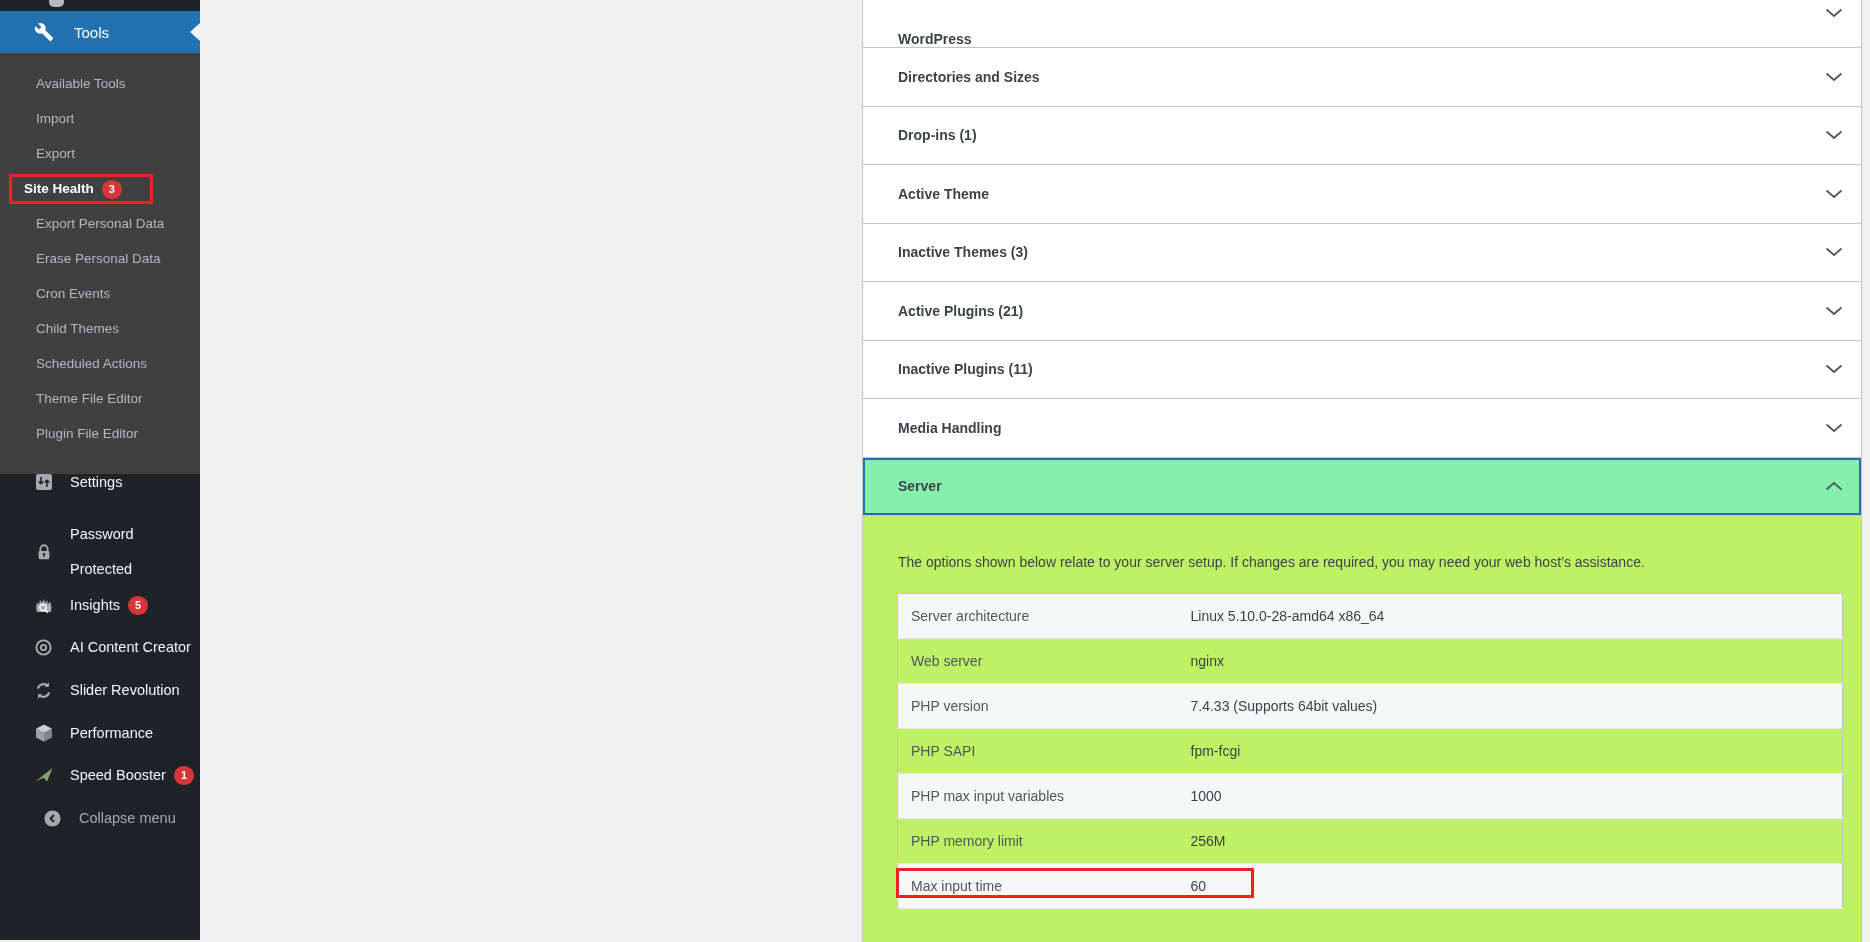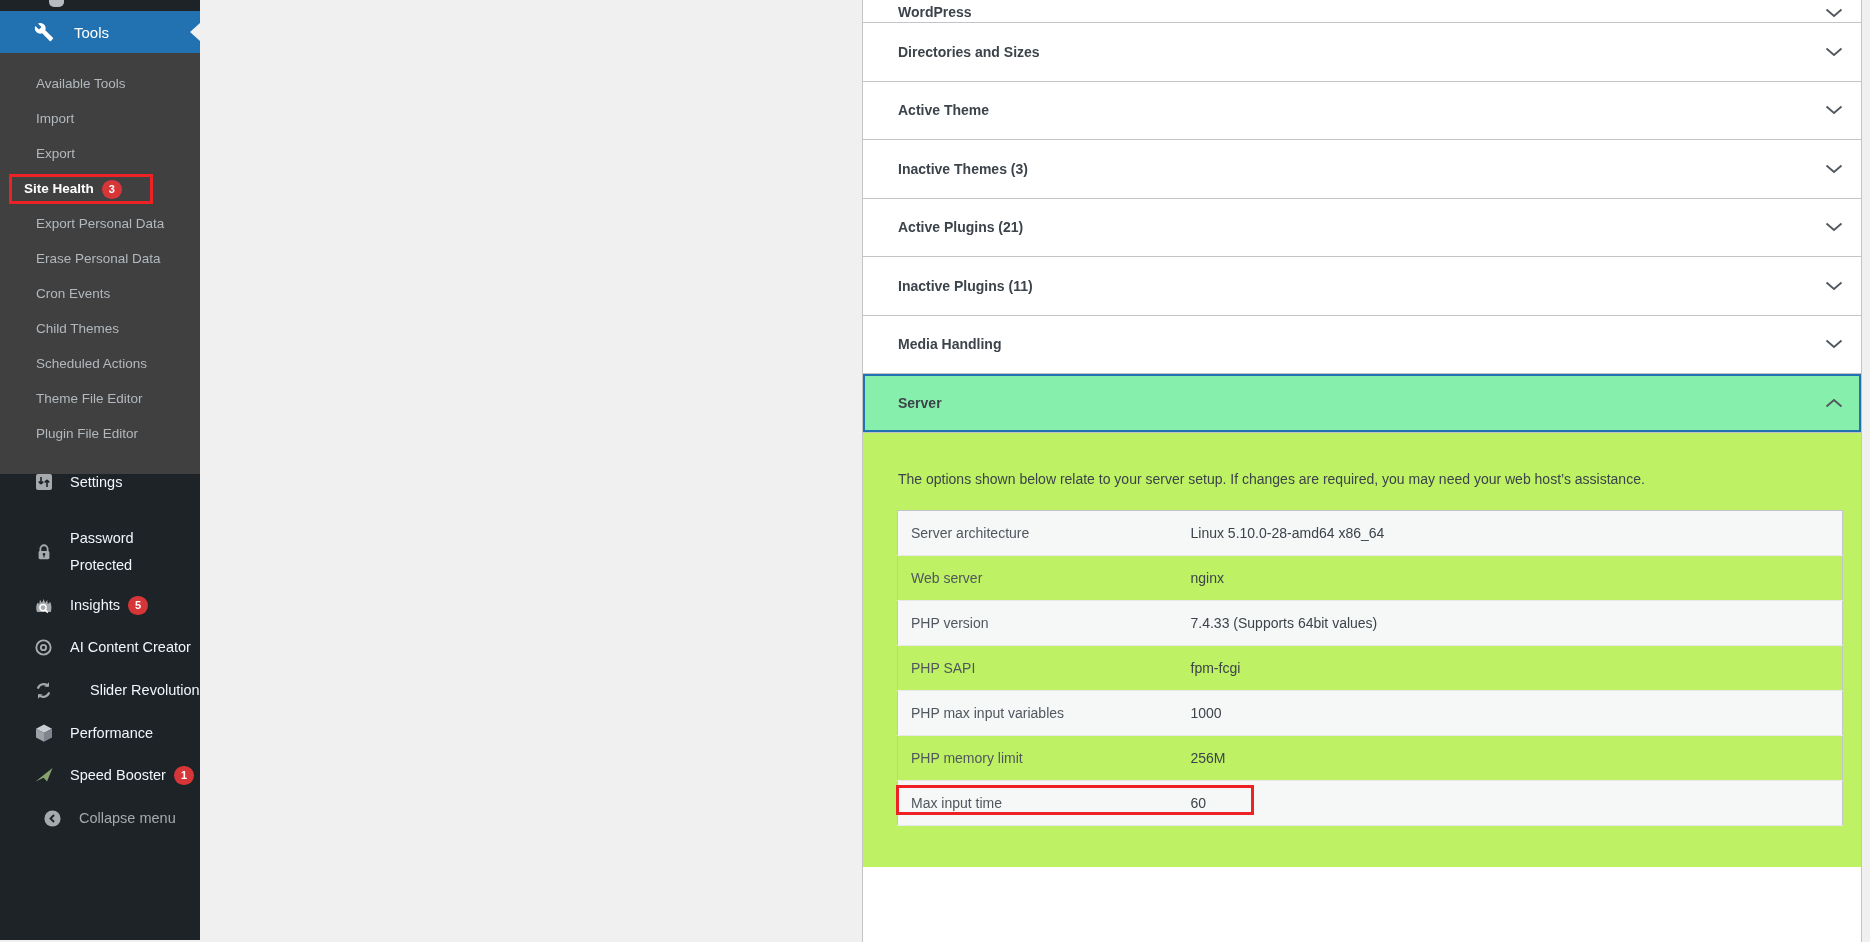--- a/index.html
+++ b/index.html
@@ -27,34 +27,34 @@
        margin-left:8px;background:#d63638;color:#fff;border-radius:10px;font-size:11px;
        font-weight:bold;text-align:center;vertical-align:middle;}
   .sidebar-annotation{position:absolute;left:9px;top:174px;width:144px;height:30px;
        border:3px solid #ed2224;box-sizing:border-box;pointer-events:none;}
 
   .menu-item{position:absolute;left:0;width:200px;height:42px;display:flex;align-items:center;
        padding-left:33px;box-sizing:border-box;color:#f0f6fc;font-size:14.5px;cursor:pointer;}
   .menu-item .mi-icon{width:21px;display:flex;justify-content:center;margin-right:16px;flex:none;}
   .mi-settings{top:461px;}
   .mi-password{top:524px;height:56px;}
-  .mi-password .mi-label{width:105px;line-height:27px;white-space:normal;}
+  .mi-password .mi-label{width:105px;line-height:35px;white-space:normal;}
   .mi-insights{top:584px;}
   .mi-ai{top:626px;}
-  .mi-slider{top:669px;gap:20px;}
+  .mi-slider{top:669px;}
   .mi-performance{top:712px;}
   .mi-speed{top:754px;}
   .mi-collapse{top:797px;color:#a7aaad;margin-left:9px;}
 
   
   .panel{position:absolute;left:862px;top:0;width:1000px;height:942px;background:#fff;
        border-left:1px solid #c3c4c7;border-right:1px solid #c3c4c7;box-sizing:border-box;}
   .acc-row{position:relative;height:58.5px;border-bottom:1px solid #c3c4c7;box-sizing:border-box;
        display:flex;align-items:center;cursor:pointer;background:#fff;}
-  .acc-row.first{height:23px;align-items:flex-start;}
+  .acc-row.first{height:48px;align-items:flex-end;}
   .acc-row.first .acc-label{margin-top:4px;}
   .acc-row.first .chev{top:8px;transform:none;}
   .acc-label{margin-left:35px;font-size:14px;font-weight:bold;color:#3c434a;}
   .chev{position:absolute;right:18px;top:50%;transform:translateY(-50%);display:flex;}
   .chev.up svg{transform:rotate(180deg);}
   .acc-row.current{background:#86efac;box-shadow:inset 0 0 0 2px #2271b1;}
 
   .server-body{position:relative;height:434px;background:#bef264;}
   .server-desc{position:absolute;left:35px;top:38px;margin:0;font-size:14px;color:#3c434a;}
   .info-table{position:absolute;left:34px;top:77px;width:946px;border-collapse:collapse;
@@ -201,20 +201,28 @@
 
     <div class="acc-row">
       <span class="acc-label">Directories and Sizes</span>
       <span class="chev">
           <svg viewBox="0 0 18 10" width="18" height="10">
             <polyline points="1.5,1.5 9,8 16.5,1.5" fill="none" stroke="#50575e" stroke-width="1.8"></polyline>
           </svg>
         </span>
     </div>
 
+    <div class="acc-row">
+      <span class="acc-label">Drop-ins (1)</span>
+      <span class="chev">
+          <svg viewBox="0 0 18 10" width="18" height="10">
+            <polyline points="1.5,1.5 9,8 16.5,1.5" fill="none" stroke="#50575e" stroke-width="1.8"></polyline>
+          </svg>
+        </span>
+    </div>
 
     <div class="acc-row">
       <span class="acc-label">Active Theme</span>
       <span class="chev">
           <svg viewBox="0 0 18 10" width="18" height="10">
             <polyline points="1.5,1.5 9,8 16.5,1.5" fill="none" stroke="#50575e" stroke-width="1.8"></polyline>
           </svg>
         </span>
     </div>
 

